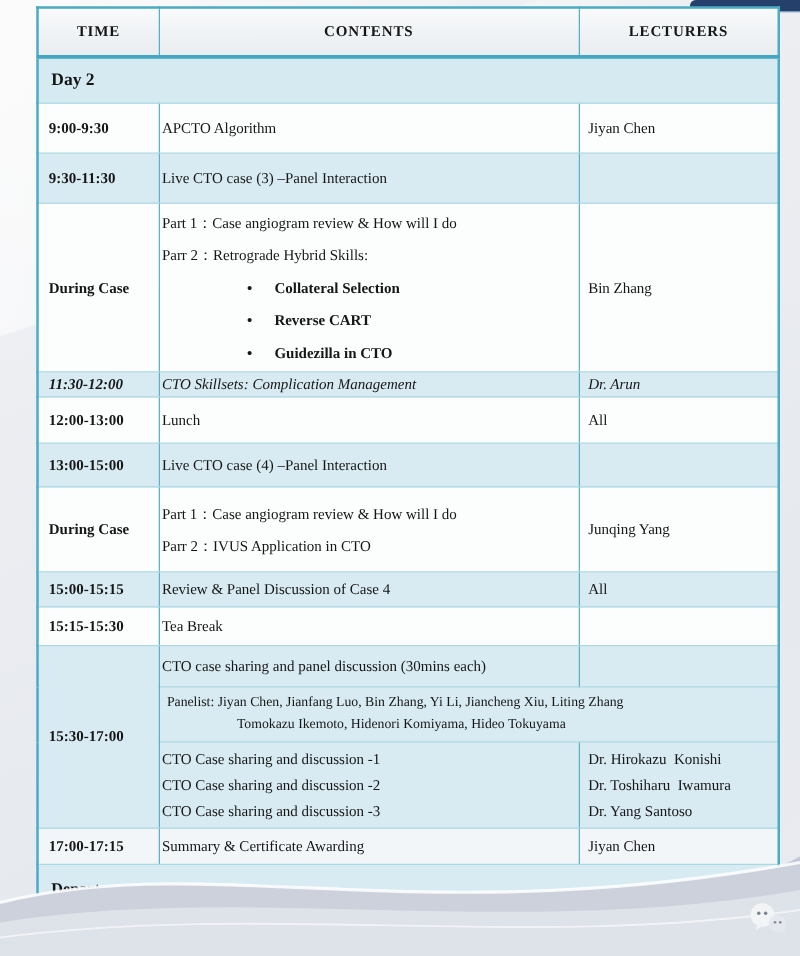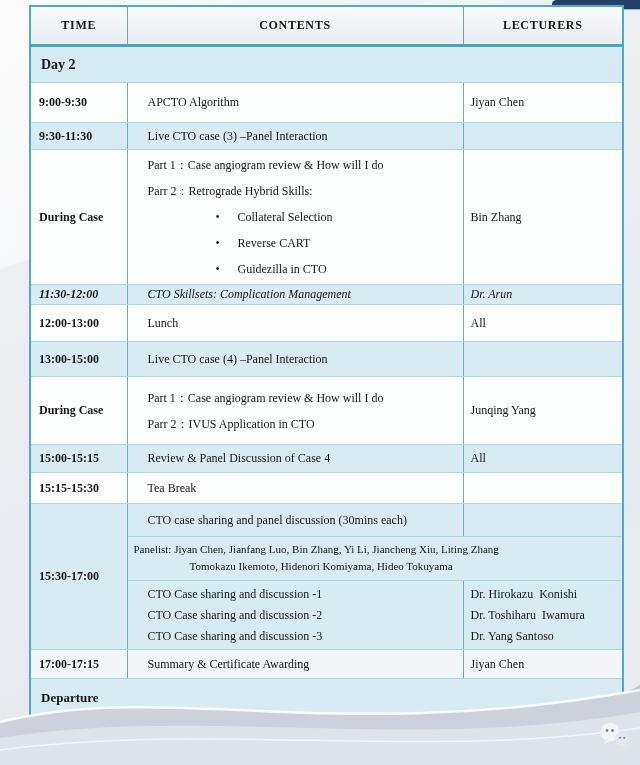--- a/index.html
+++ b/index.html
@@ -34,25 +34,25 @@
   td{
     border-left:1px solid #5fb2c6;border-right:1px solid #5fb2c6;
     border-top:1px solid #abd7e1;border-bottom:1px solid #abd7e1;
     font-size:12px;padding:2px 6px;vertical-align:middle;background:#fcfdfd;
   }
   tr.shade td{background:#d8ebf2;}
   tr.faint td{background:#f3f6f8;}
   .time-cell{font-weight:bold;padding-left:8px;white-space:nowrap;}
   .day-cell{font-size:14px;font-weight:bold;padding-left:10px;background:#d5eaf1 !important;}
   .departure-cell{font-size:13px;font-weight:bold;padding-left:10px;background:#d8ebf2 !important;}
-  .content-cell{padding-left:20px;}
+  .content-cell{padding-left:2px;}
   .lect-cell{padding-left:7px;}
   .line{line-height:26px;}
   .line-sm{line-height:21px;}
-  ul.bullets{margin:0;padding:0;list-style:none;}
+  ul.bullets{margin:0;padding:0;list-style:none;font-weight:bold;}
   ul.bullets li{position:relative;padding-left:90px;line-height:26px;}
   ul.bullets li::before{content:"\2022";position:absolute;left:68px;font-size:12px;}
   .panelist-cell{font-size:11px;line-height:17px;padding-top:4px;padding-bottom:4px;vertical-align:top;}
   .panelist-indent{padding-left:56px;}
   .lect-stack div{line-height:21px;}
   
   .watermark{
     position:absolute;right:8px;bottom:16px;display:flex;align-items:center;gap:4px;z-index:5;
   }
   .wm-text{
@@ -87,21 +87,21 @@
       <tr style="height:37px;">
         <td class="day-cell" colspan="3">Day 2</td>
       </tr>
 
       <tr style="height:40px;">
         <td class="time-cell">9:00-9:30</td>
         <td class="content-cell">APCTO Algorithm</td>
         <td class="lect-cell">Jiyan Chen</td>
       </tr>
 
-      <tr class="shade" style="height:27px;">
+      <tr class="shade" style="height:40px;">
         <td class="time-cell">9:30-11:30</td>
         <td class="content-cell">Live CTO case (3) –Panel Interaction</td>
         <td class="lect-cell"></td>
       </tr>
 
       <tr style="height:124px;">
         <td class="time-cell">During Case</td>
         <td class="content-cell">
           <div class="line">Part 1：Case angiogram review &amp; How will I do</div>
           <div class="line">Parr 2：Retrograde Hybrid Skills:</div>

